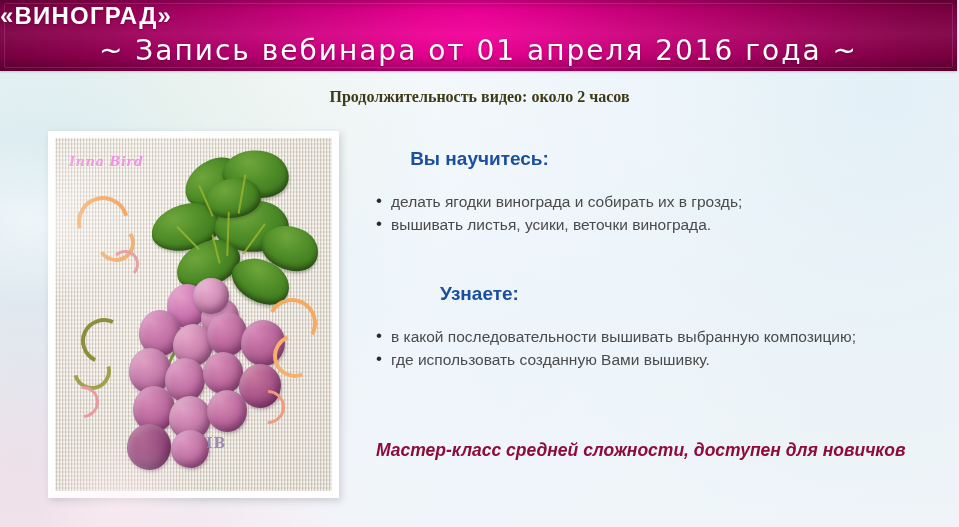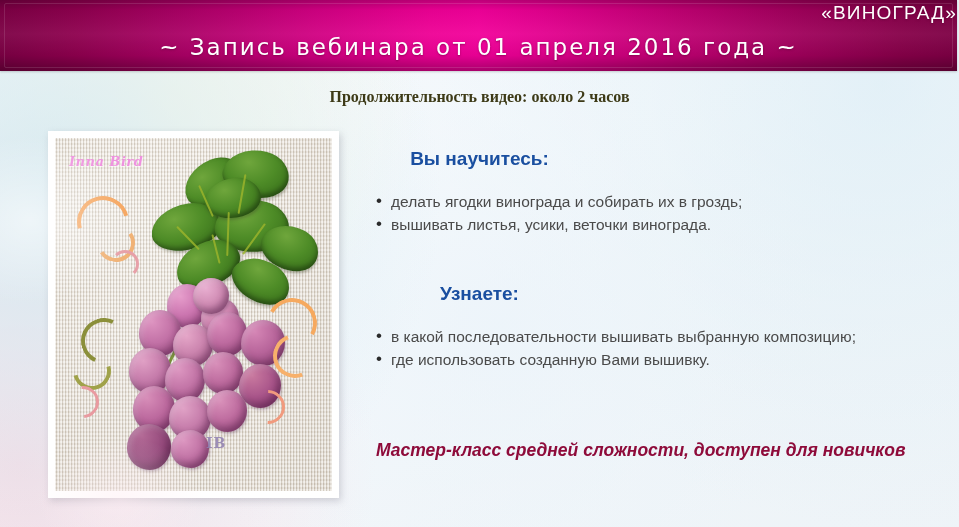--- a/index.html
+++ b/index.html
@@ -73,39 +73,39 @@
     left: 4px; right: 4px; top: 3px; bottom: 3px;
     border: 1px solid rgba(255,255,255,0.12);
     border-radius: 2px;
     pointer-events: none;
   }
   .banner-title {
     position: absolute;
     left: 0;
     right: 0;
     top: 2px;
-    text-align: right;
+    text-align: left;
     color: #ffffff;
     font-family: "Liberation Sans", sans-serif;
-    font-weight: normal;
-    font-size: 19px;
+    font-weight: bold;
+    font-size: 24px;
     letter-spacing: 1.2px;
     text-shadow: 0 1px 2px rgba(90,0,50,0.55);
     white-space: nowrap;
   }
   .banner-subtitle {
     position: absolute;
     left: 0;
     right: 0;
     top: 34px;
     text-align: center;
     color: #ffffff;
     font-family: "DejaVu Sans", sans-serif;
     font-weight: normal;
-    font-size: 23px;
+    font-size: 28px;
     letter-spacing: 2.0px;
     text-shadow: 0 1px 2px rgba(90,0,50,0.5);
     white-space: nowrap;
   }
 
   
   .duration {
     position: absolute;
     left: 0;
     right: 0;

